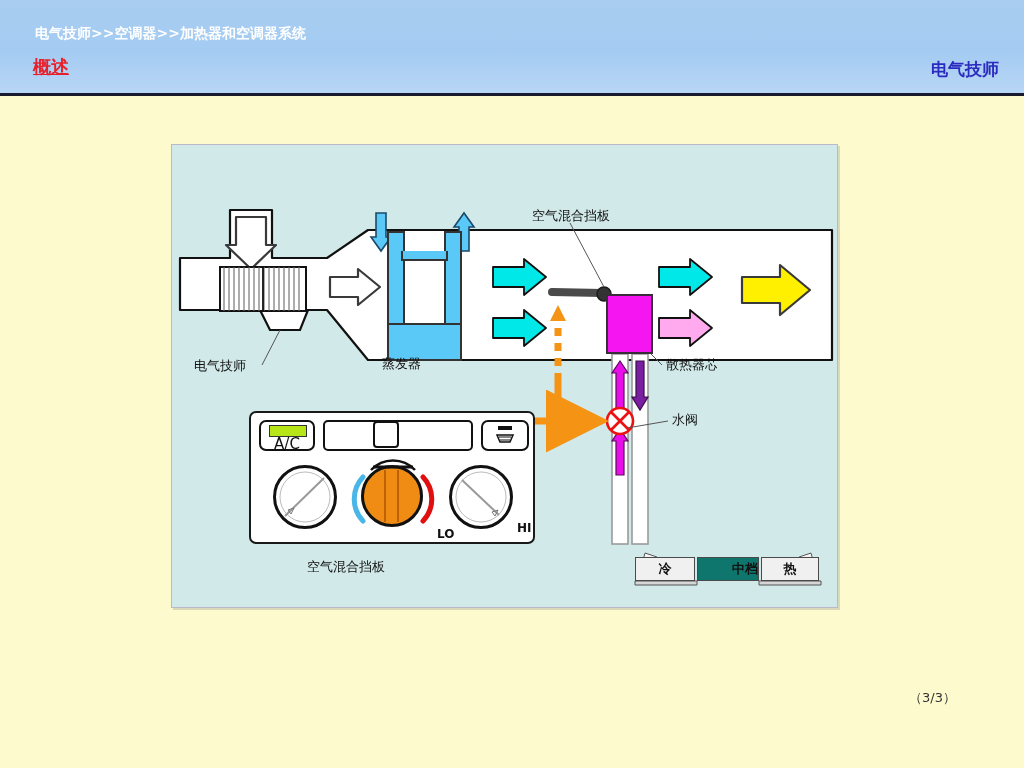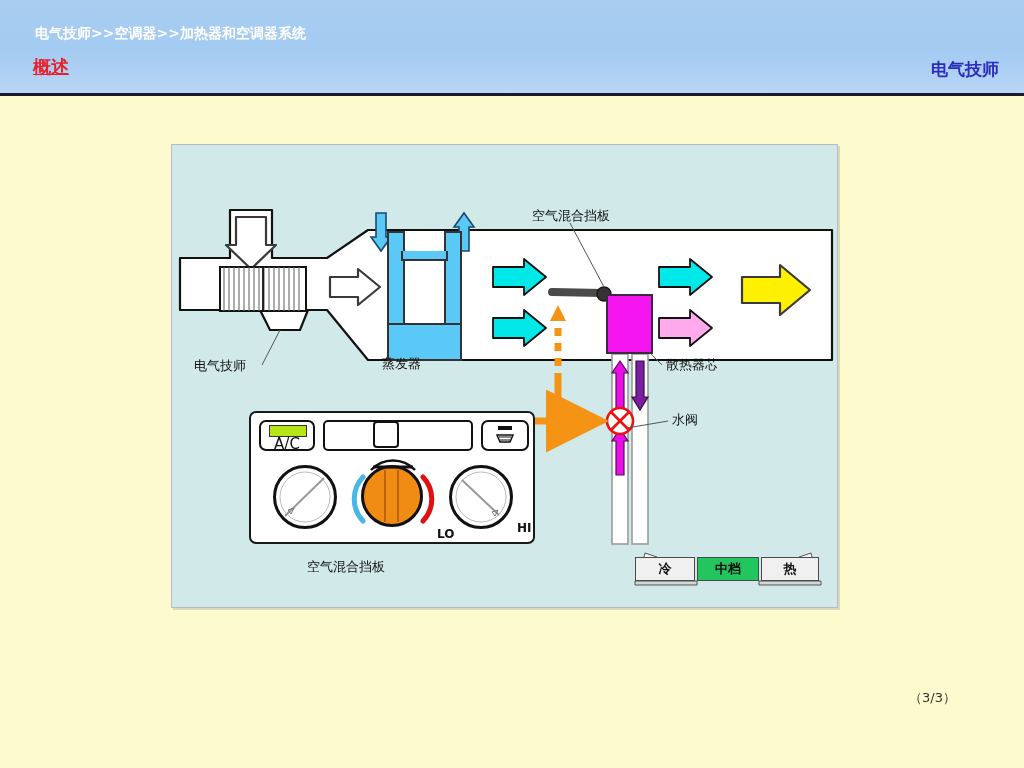--- a/index.html
+++ b/index.html
@@ -110,21 +110,21 @@
   .lohi{position:absolute;font-size:12px;font-weight:bold;color:#111;}
 
   
   #modebar{position:absolute;left:455px;top:400px;width:200px;height:45px;}
   .modebtn{
     position:absolute;top:12px;height:24px;
     border:1px solid #4a4a4a;font-size:13px;font-weight:bold;color:#111;
     text-align:center;line-height:22px;box-sizing:border-box;
   }
   .modecold{left:8px;width:60px;background:#f0f0f0;}
-  .modemid{left:70px;width:62px;background:#22c55e;}
+  .modemid{left:70px;width:62px;background:#0f766e;text-align:right;}
   .modehot{left:134px;width:58px;background:#f0f0f0;}
 
   #pagenum{
     position:absolute;right:68px;top:580px;
     color:#333;font-size:13px;margin-top:10px;
   }
 </style>
 </head>
 <body>
 

